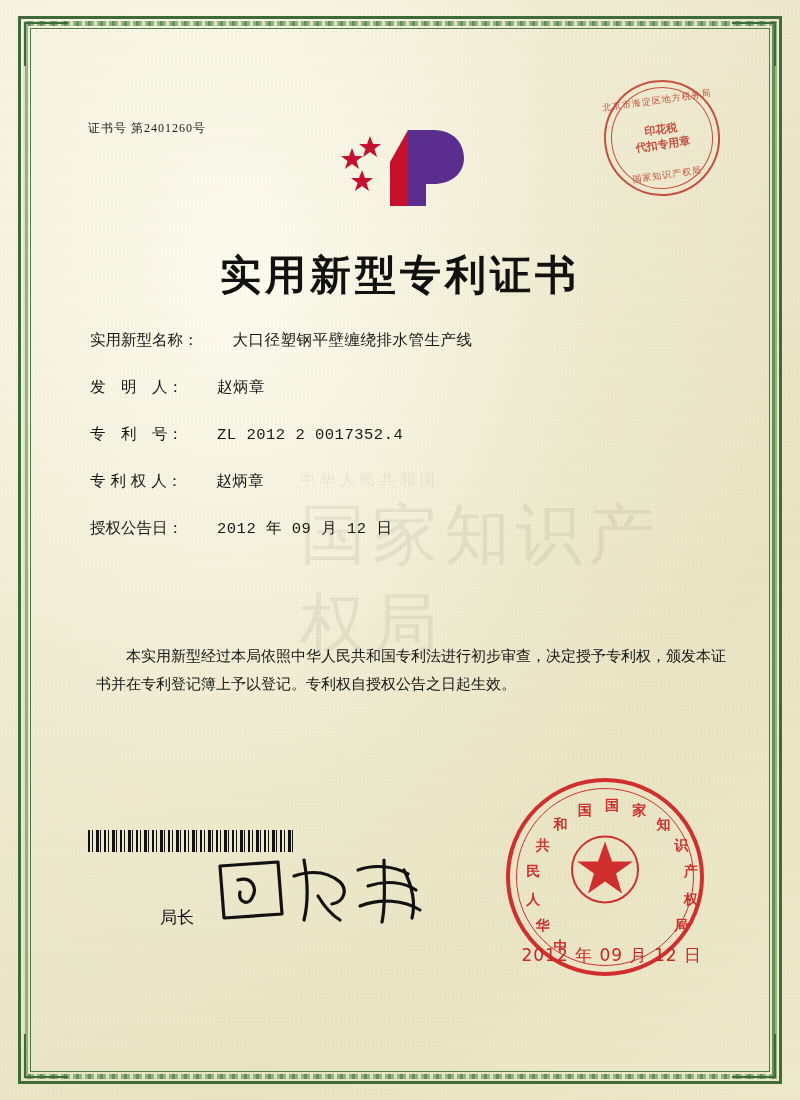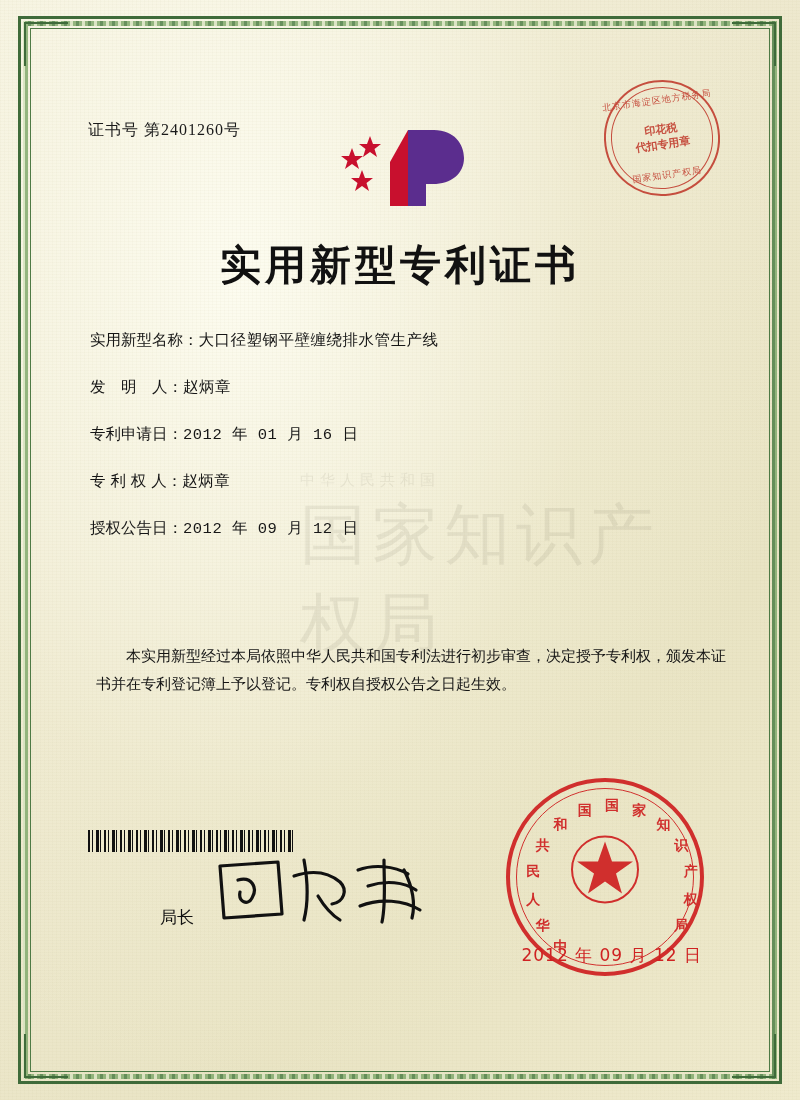--- a/index.html
+++ b/index.html
@@ -90,21 +90,21 @@
   .content {
     position: absolute;
     left: 60px; top: 60px; right: 60px; bottom: 50px;
   }
 
   
   .cert-no {
     position: absolute;
     left: 28px;
     top: 60px;
-    font-size: 16px;
+    font-size: 12px;
     color: #1a1a1a;
     letter-spacing: 1px;
     white-space: nowrap;
   }
   .logo {
     position: absolute;
     left: 278px;
     top: 62px;
     width: 140px;
     height: 90px;
@@ -149,21 +149,21 @@
     justify-content: center;
     font-size: 11px;
     line-height: 1.35;
     font-family: "DejaVu Sans", sans-serif;
     font-weight: bold;
   }
 
   .title {
     position: absolute;
     left: 0; right: 0;
-    top: 178px;
+    top: 188px;
     text-align: center;
     font-size: 41px;
     font-weight: bold;
     letter-spacing: 4px;
     color: #111;
     font-family: "DejaVu Sans", sans-serif;
   }
 
   
   .fields {
@@ -171,20 +171,21 @@
     left: 30px;
     right: 10px;
     top: 270px;
   }
   .field {
     display: flex;
     align-items: baseline;
     margin-bottom: 26px;
     font-size: 15.5px;
     color: #161616;
+    gap: 34px;
   }
   .field .lbl {
     white-space: pre;
     font-family: "DejaVu Sans", sans-serif;
   }
   .field .val {
     font-family: Liberation Mono, monospace;
     letter-spacing: 0.5px;
   }
 
@@ -345,22 +346,22 @@
     <div class="fields">
       <div class="field">
         <span class="lbl">实用新型名称：</span>
         <span class="val">大口径塑钢平壁缠绕排水管生产线</span>
       </div>
       <div class="field">
         <span class="lbl">发　明　人：</span>
         <span class="val">赵炳章</span>
       </div>
       <div class="field">
-        <span class="lbl">专利申请日：</span>
-        <span class="val">2012 年 01 月 16 日</span>
+        <span class="lbl">专　利　号：</span>
+        <span class="val">ZL 2012 2 0017352.4</span>
       </div>
       <div class="field">
         <span class="lbl">专 利 权 人：</span>
         <span class="val">赵炳章</span>
       </div>
       <div class="field">
         <span class="lbl">授权公告日：</span>
         <span class="val">2012 年 09 月 12 日</span>
       </div>
     </div>

